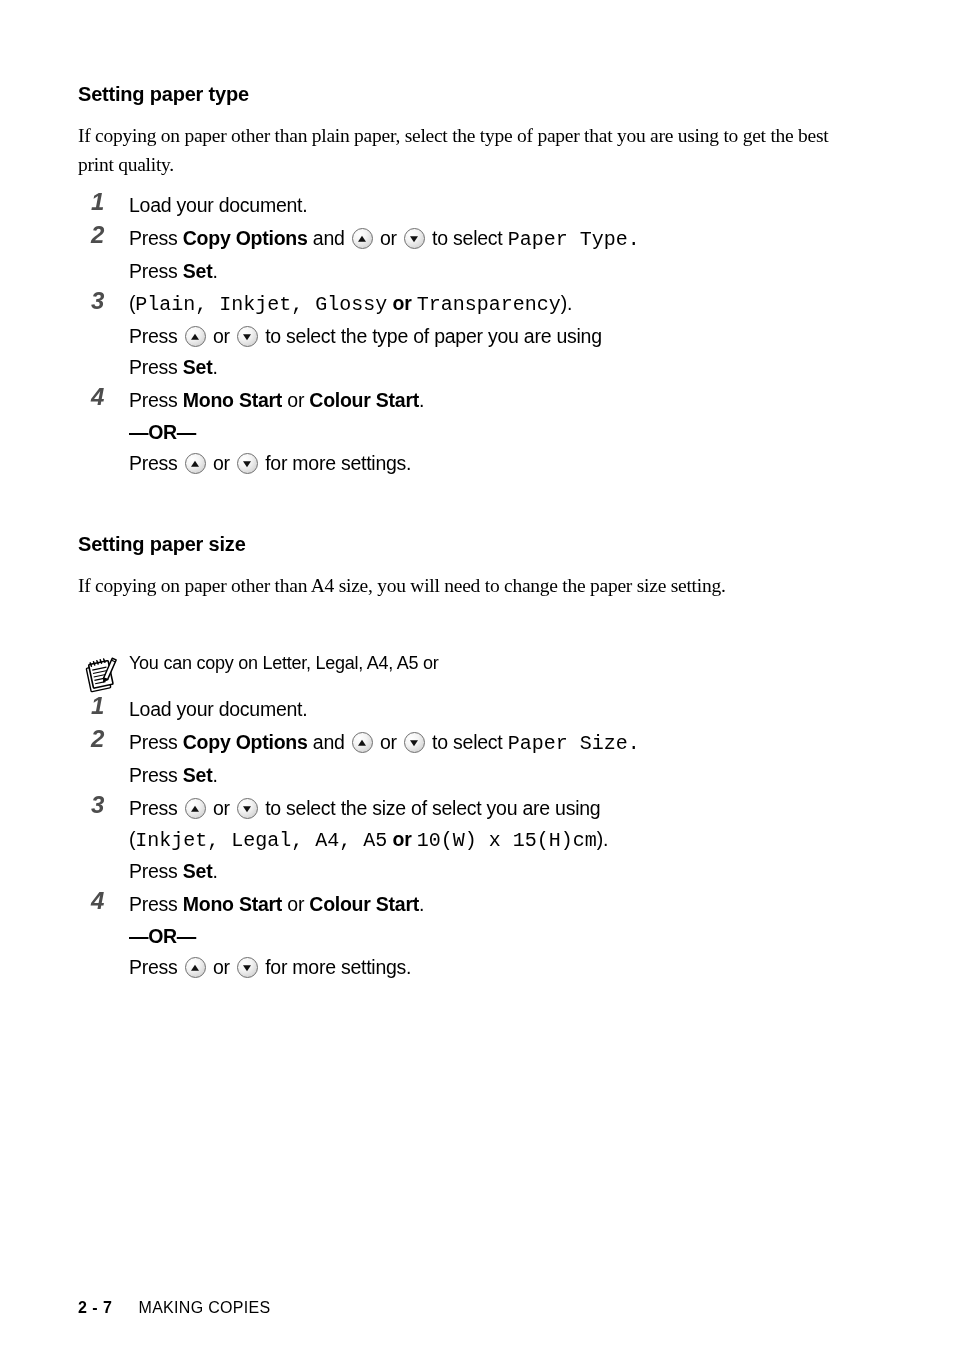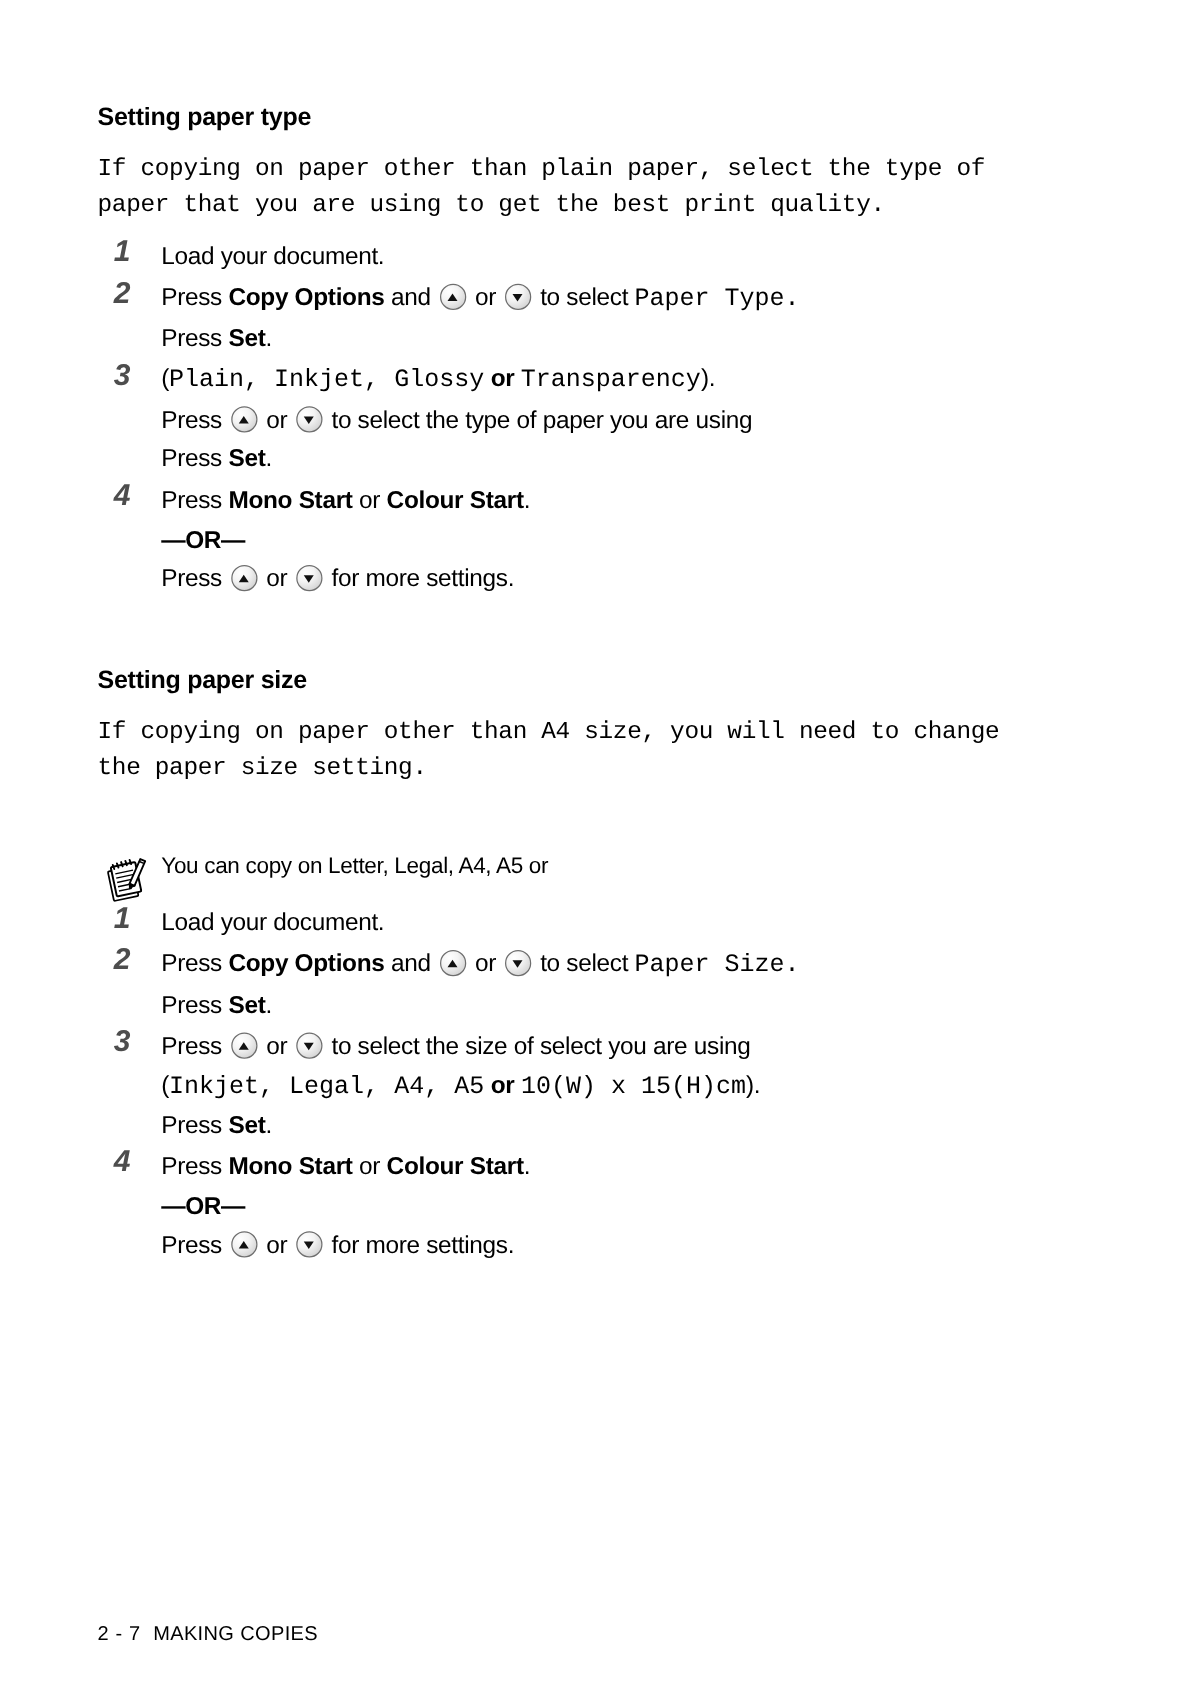--- a/index.html
+++ b/index.html
@@ -33,21 +33,21 @@
     font-family: "Liberation Sans", sans-serif;
     font-size: 20px;
     font-weight: bold;
     letter-spacing: -0.2px;
     margin: 0 0 15px 0;
     line-height: 24px;
   }
 
   
   p.intro {
-    font-family: Liberation Mono, monospace;
+    font-family: Liberation Serif, serif;
     font-size: 19.5px;
     line-height: 29px;
     margin: 0 0 10px 0;
     letter-spacing: -0.25px;
   }
 
   
   .steps {
     margin: 0;
     padding: 0;
@@ -157,22 +157,22 @@
   .footer {
     position: absolute;
     left: 78px;
     top: 1299px;
     font-family: "Liberation Sans", sans-serif;
     font-size: 16px;
     letter-spacing: 0.2px;
     white-space: nowrap;
   }
   .footer .pageno {
-    font-weight: normal;
-    margin-right: 10px;
+    font-weight: bold;
+    margin-right: 26px;
     letter-spacing: 0.5px;
   }
   .footer .chaptitle {
     font-weight: normal;
     letter-spacing: 0.3px;
   }
 </style>
 </head>
 <body>
 

